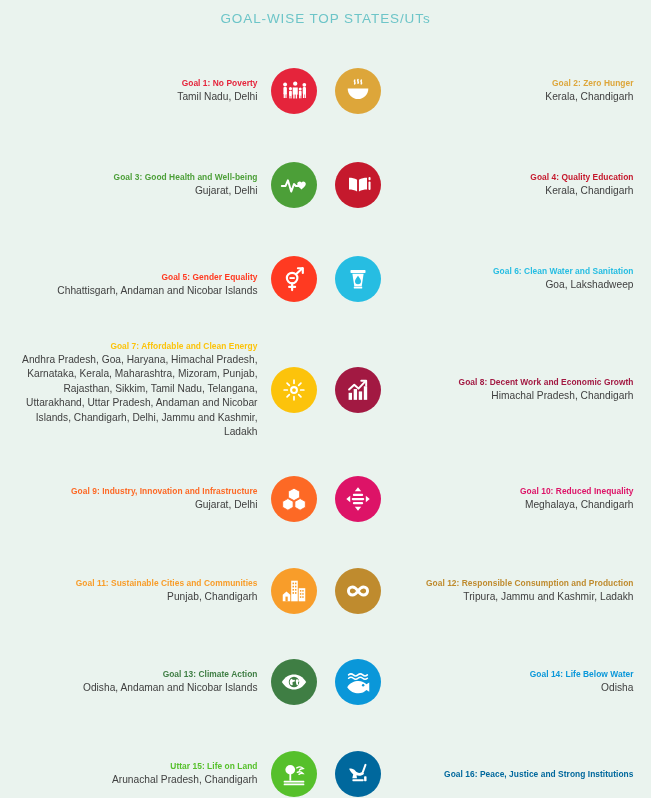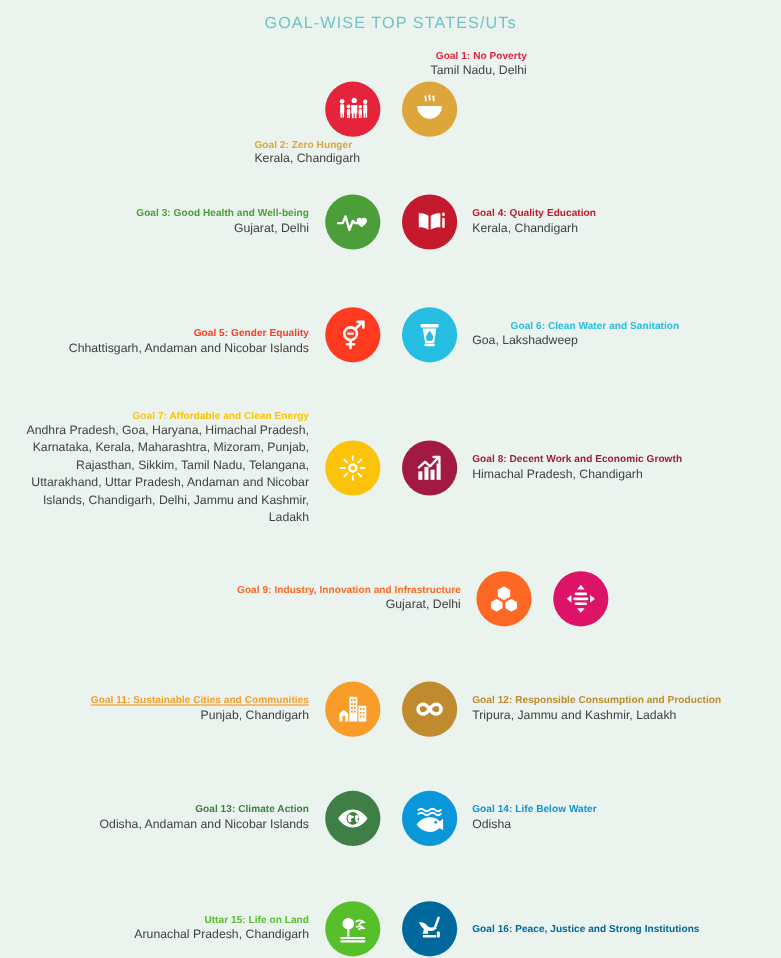--- a/index.html
+++ b/index.html
@@ -40,21 +40,21 @@
   
   .side {
     width: 253px;
     box-sizing: border-box;
   }
   .side.left {
     text-align: right;
     padding-right: 13px;
   }
   .side.right {
-    text-align: left;
+    text-align: right;
     padding-left: 13px;
   }
 
   .goal-title {
     font-size: 8.4px;
     font-weight: bold;
     line-height: 1.5;
     letter-spacing: 0.05px;
     white-space: nowrap;
   }
@@ -83,21 +83,21 @@
     justify-content: center;
     flex: 0 0 auto;
   }
   .icon svg {
     width: 30px;
     height: 30px;
     display: block;
   }
 
   
-  .r1 { height: 95px; flex-direction: column; }
+  .r1 { height: 95px; }
   .r2 { height: 93px; }
   .r3 { height: 96px; }
   .r4 { height: 126px; align-items: center; }
   .r5 { height: 92px; }
   .r6 { height: 91px; }
   .r7 { height: 92px; }
   .r8 { height: 92px; }
 </style>
 </head>
 <body style="background: rgb(234, 243, 238);">
@@ -256,25 +256,29 @@
           <path d="M16 3.5l3.4 4.2h-6.8z"></path>
           <path d="M16 28.5l3.4-4.2h-6.8z"></path>
           <path d="M3.5 16l4.2-3.4v6.8z"></path>
           <path d="M28.5 16l-4.2-3.4v6.8z"></path>
           <rect x="10.5" y="10.5" width="11" height="2.3" rx="1.1"></rect>
           <rect x="9.3" y="14.9" width="13.4" height="2.3" rx="1.1"></rect>
           <rect x="10.5" y="19.3" width="11" height="2.3" rx="1.1"></rect>
         </svg>
       </div>
     </div>
+    <div class="side right">
+      <div class="goal-title" style="color: rgb(221, 19, 103);">Goal 10: Reduced Inequality</div>
+      <div class="goal-states">Meghalaya, Chandigarh</div>
+    </div>
   </div>
 
   <div class="goal-row r6">
     <div class="side left">
-      <div class="goal-title" style="color: rgb(248, 157, 42); text-decoration: underline;">Goal 11: Sustainable Cities and Communities</div>
+      <div class="goal-title" style="color: rgb(248, 157, 42);">Goal 11: Sustainable Cities and Communities</div>
       <div class="goal-states">Punjab, Chandigarh</div>
     </div>
     <div class="icon-pair">
       <div class="icon" style="background:#f89d2a">
         <svg viewBox="0 0 32 32" fill="#fff">
           <path d="M4 20l4-3.5 4 3.5v7H4z"></path>
           <rect x="13" y="5" width="7" height="22"></rect>
           <rect x="21" y="13" width="7" height="14"></rect>
           <g fill="#f89d2a">
             <rect x="14.4" y="7" width="1.6" height="1.8"></rect>

